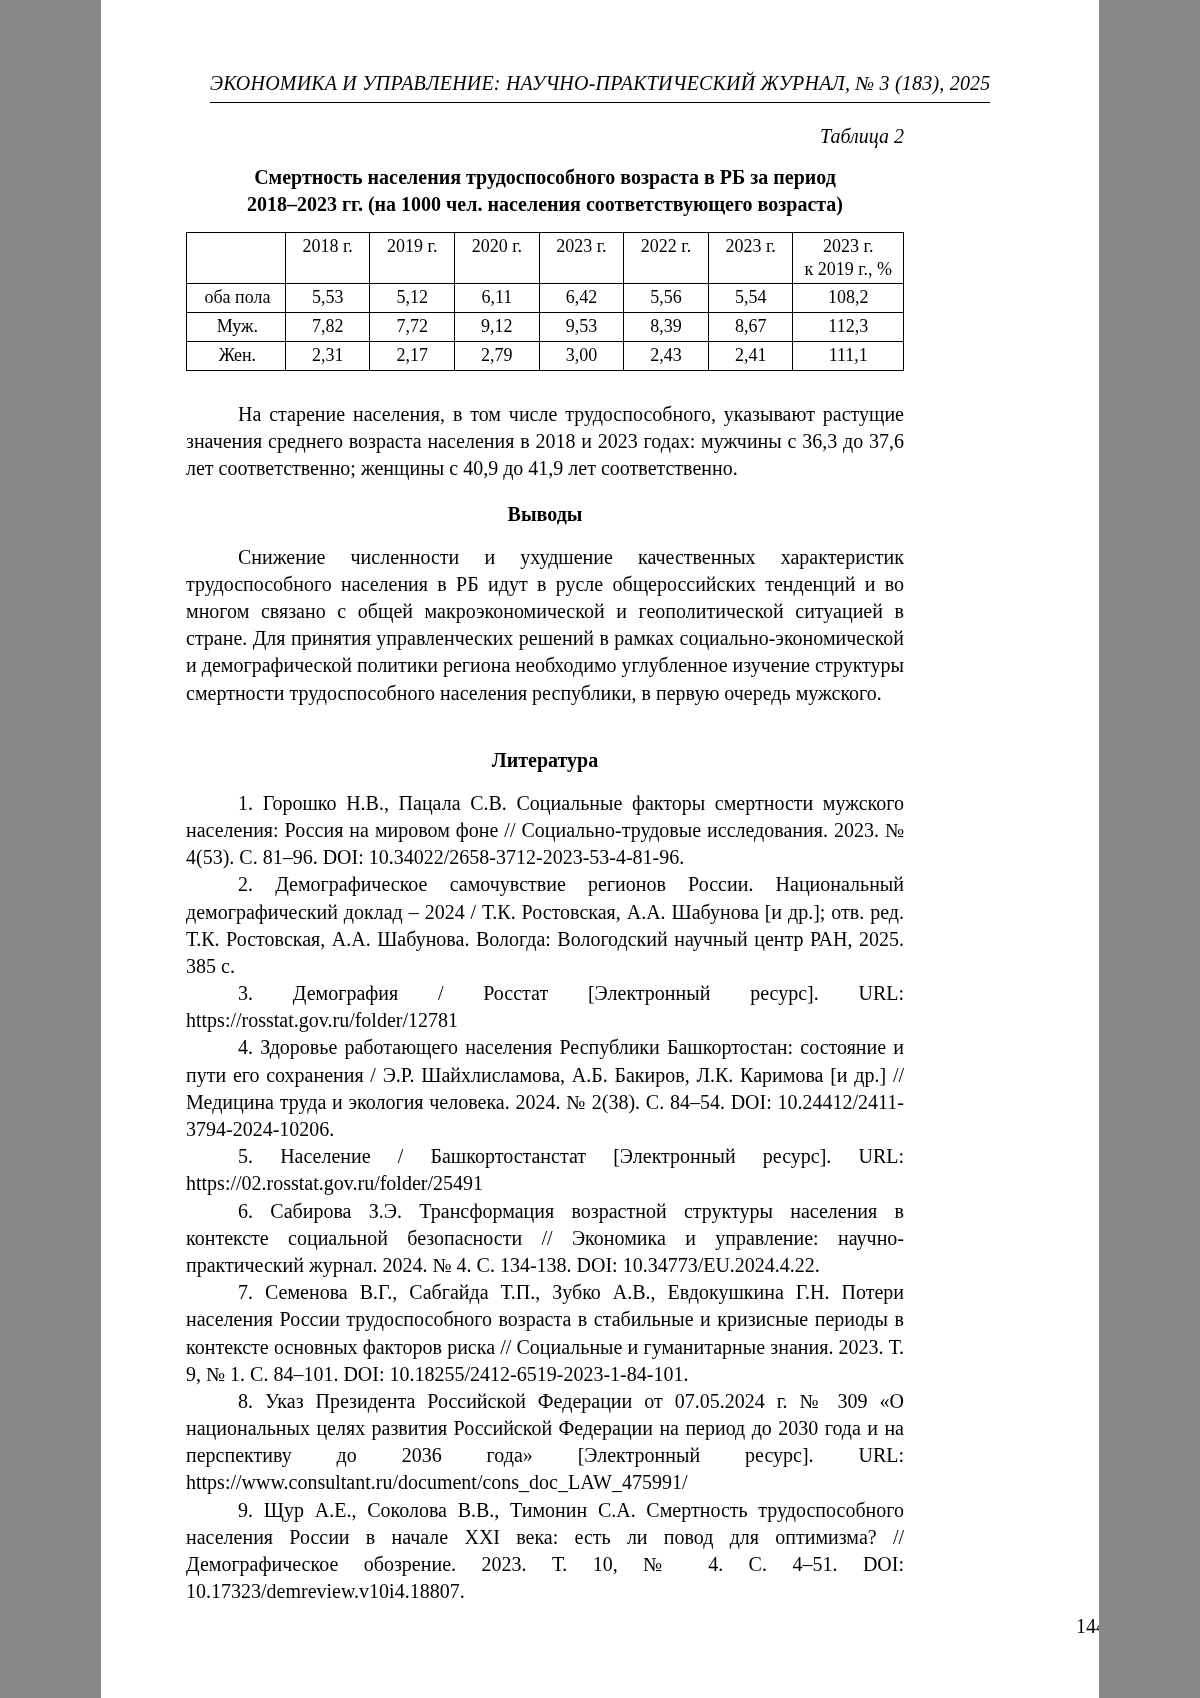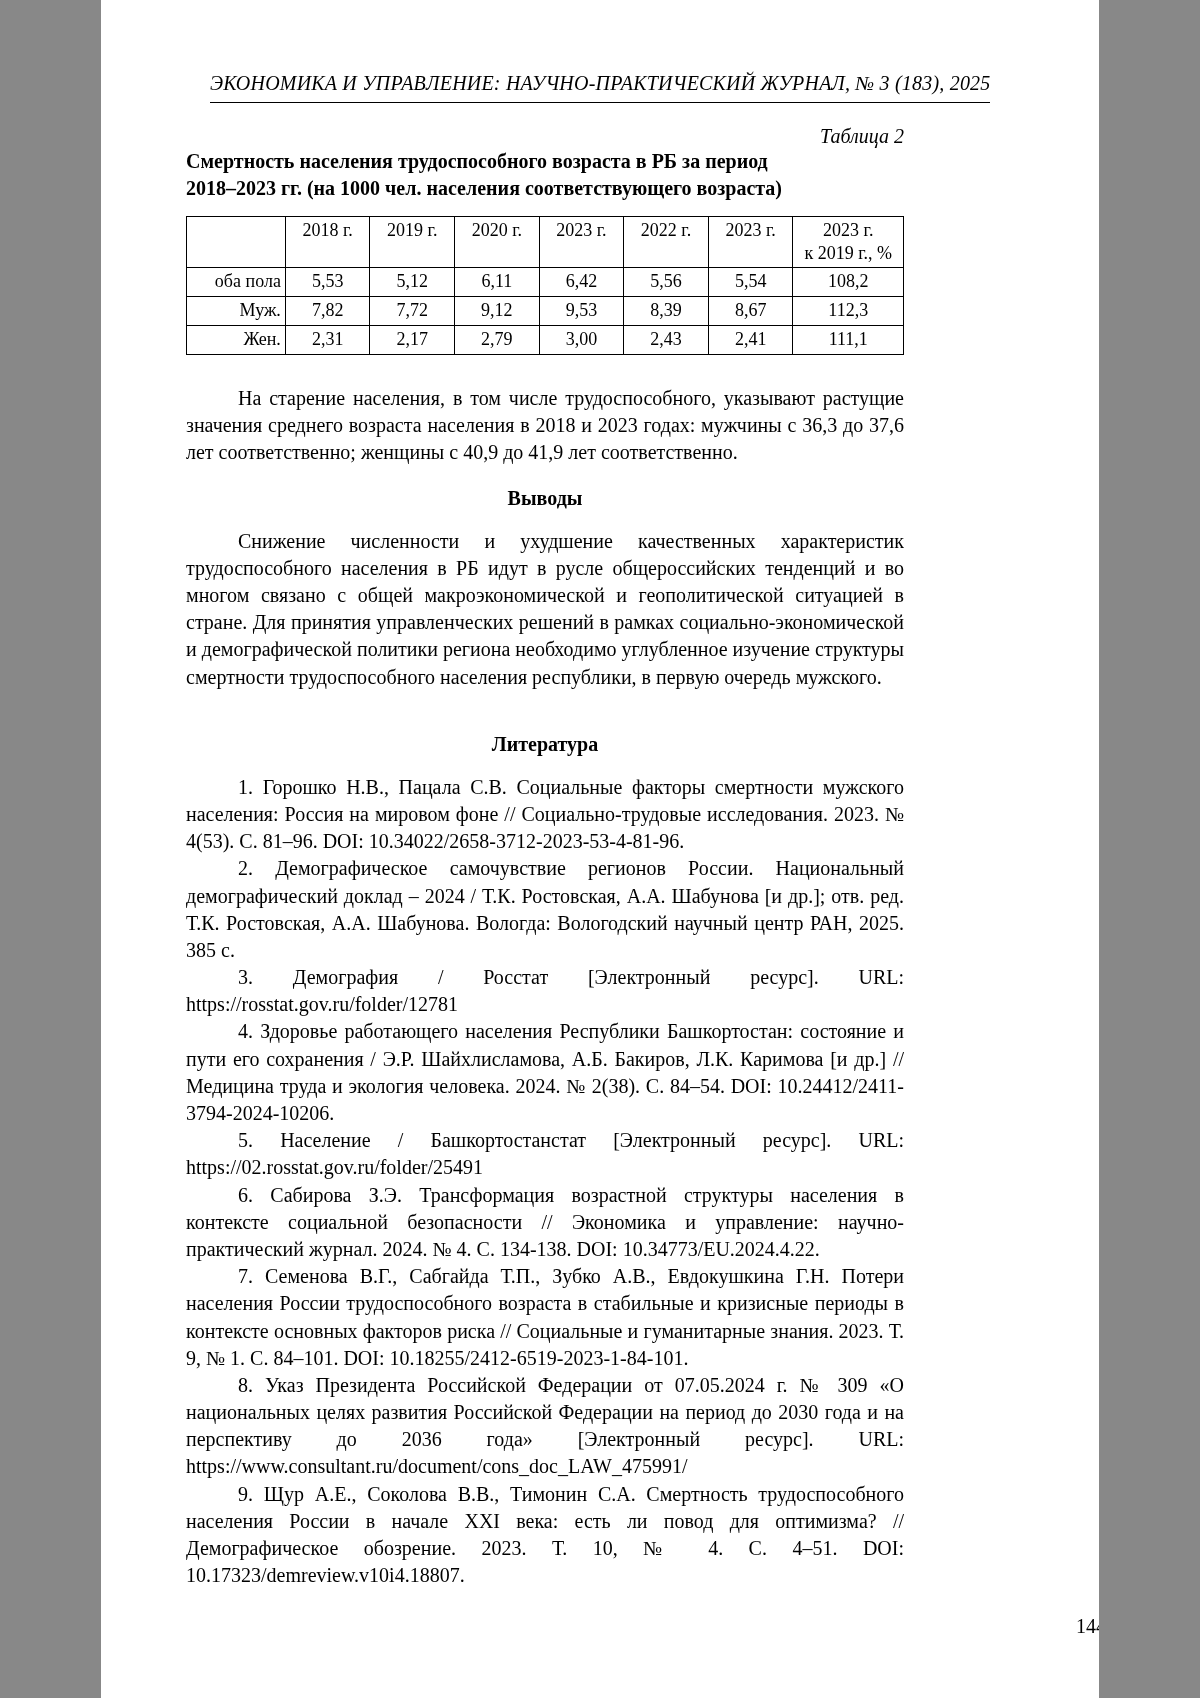--- a/index.html
+++ b/index.html
@@ -25,41 +25,41 @@
     border-bottom: 1.6px solid #000;
     white-space: nowrap;
   }
   .table-caption {
     margin-top: 22px;
     text-align: right;
     font-style: italic;
     font-size: 20px;
   }
   .table-title {
-    margin-top: 0;
-    text-align: left;
+    margin-top: 16px;
+    text-align: center;
     font-weight: bold;
     font-size: 20px;
     line-height: 1.35;
   }
   table.data-table {
     margin: 14px auto 0 auto;
     border-collapse: collapse;
     table-layout: fixed;
     font-size: 18px;
   }
   table.data-table th, table.data-table td {
     border: 1.3px solid #000;
     padding: 2px 4px;
     text-align: center;
     vertical-align: top;
     font-weight: normal;
     line-height: 1.28;
   }
-  table.data-table td.col-label { text-align: right; padding-left: 7px; }
+  table.data-table td.col-label { text-align: center; padding-left: 7px; }
   table.data-table th.wide { white-space: pre-line; }
   table.data-table td { height: 24px; }
   .body-par {
     margin: 0;
     font-size: 20px;
     line-height: 1.36;
     text-align: justify;
     text-indent: 52px;
   }
   .par-aging { margin-top: 30px; }

